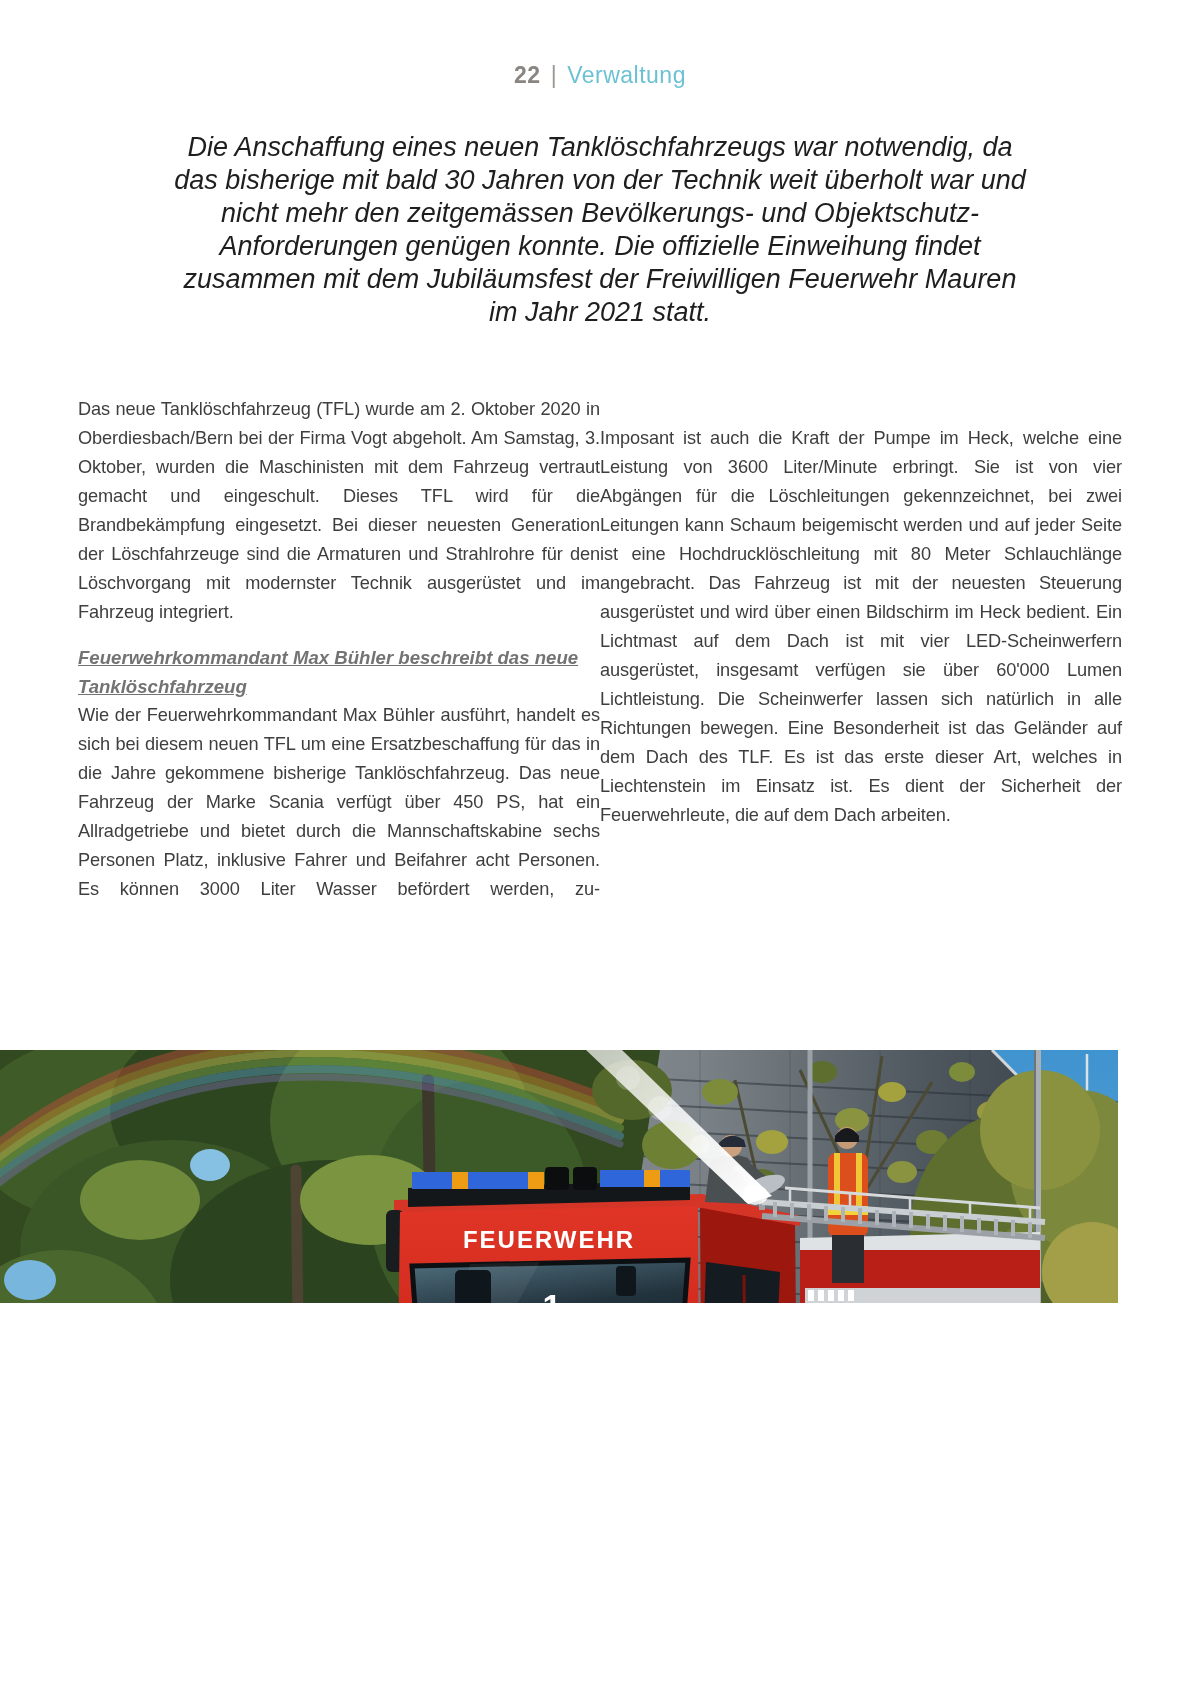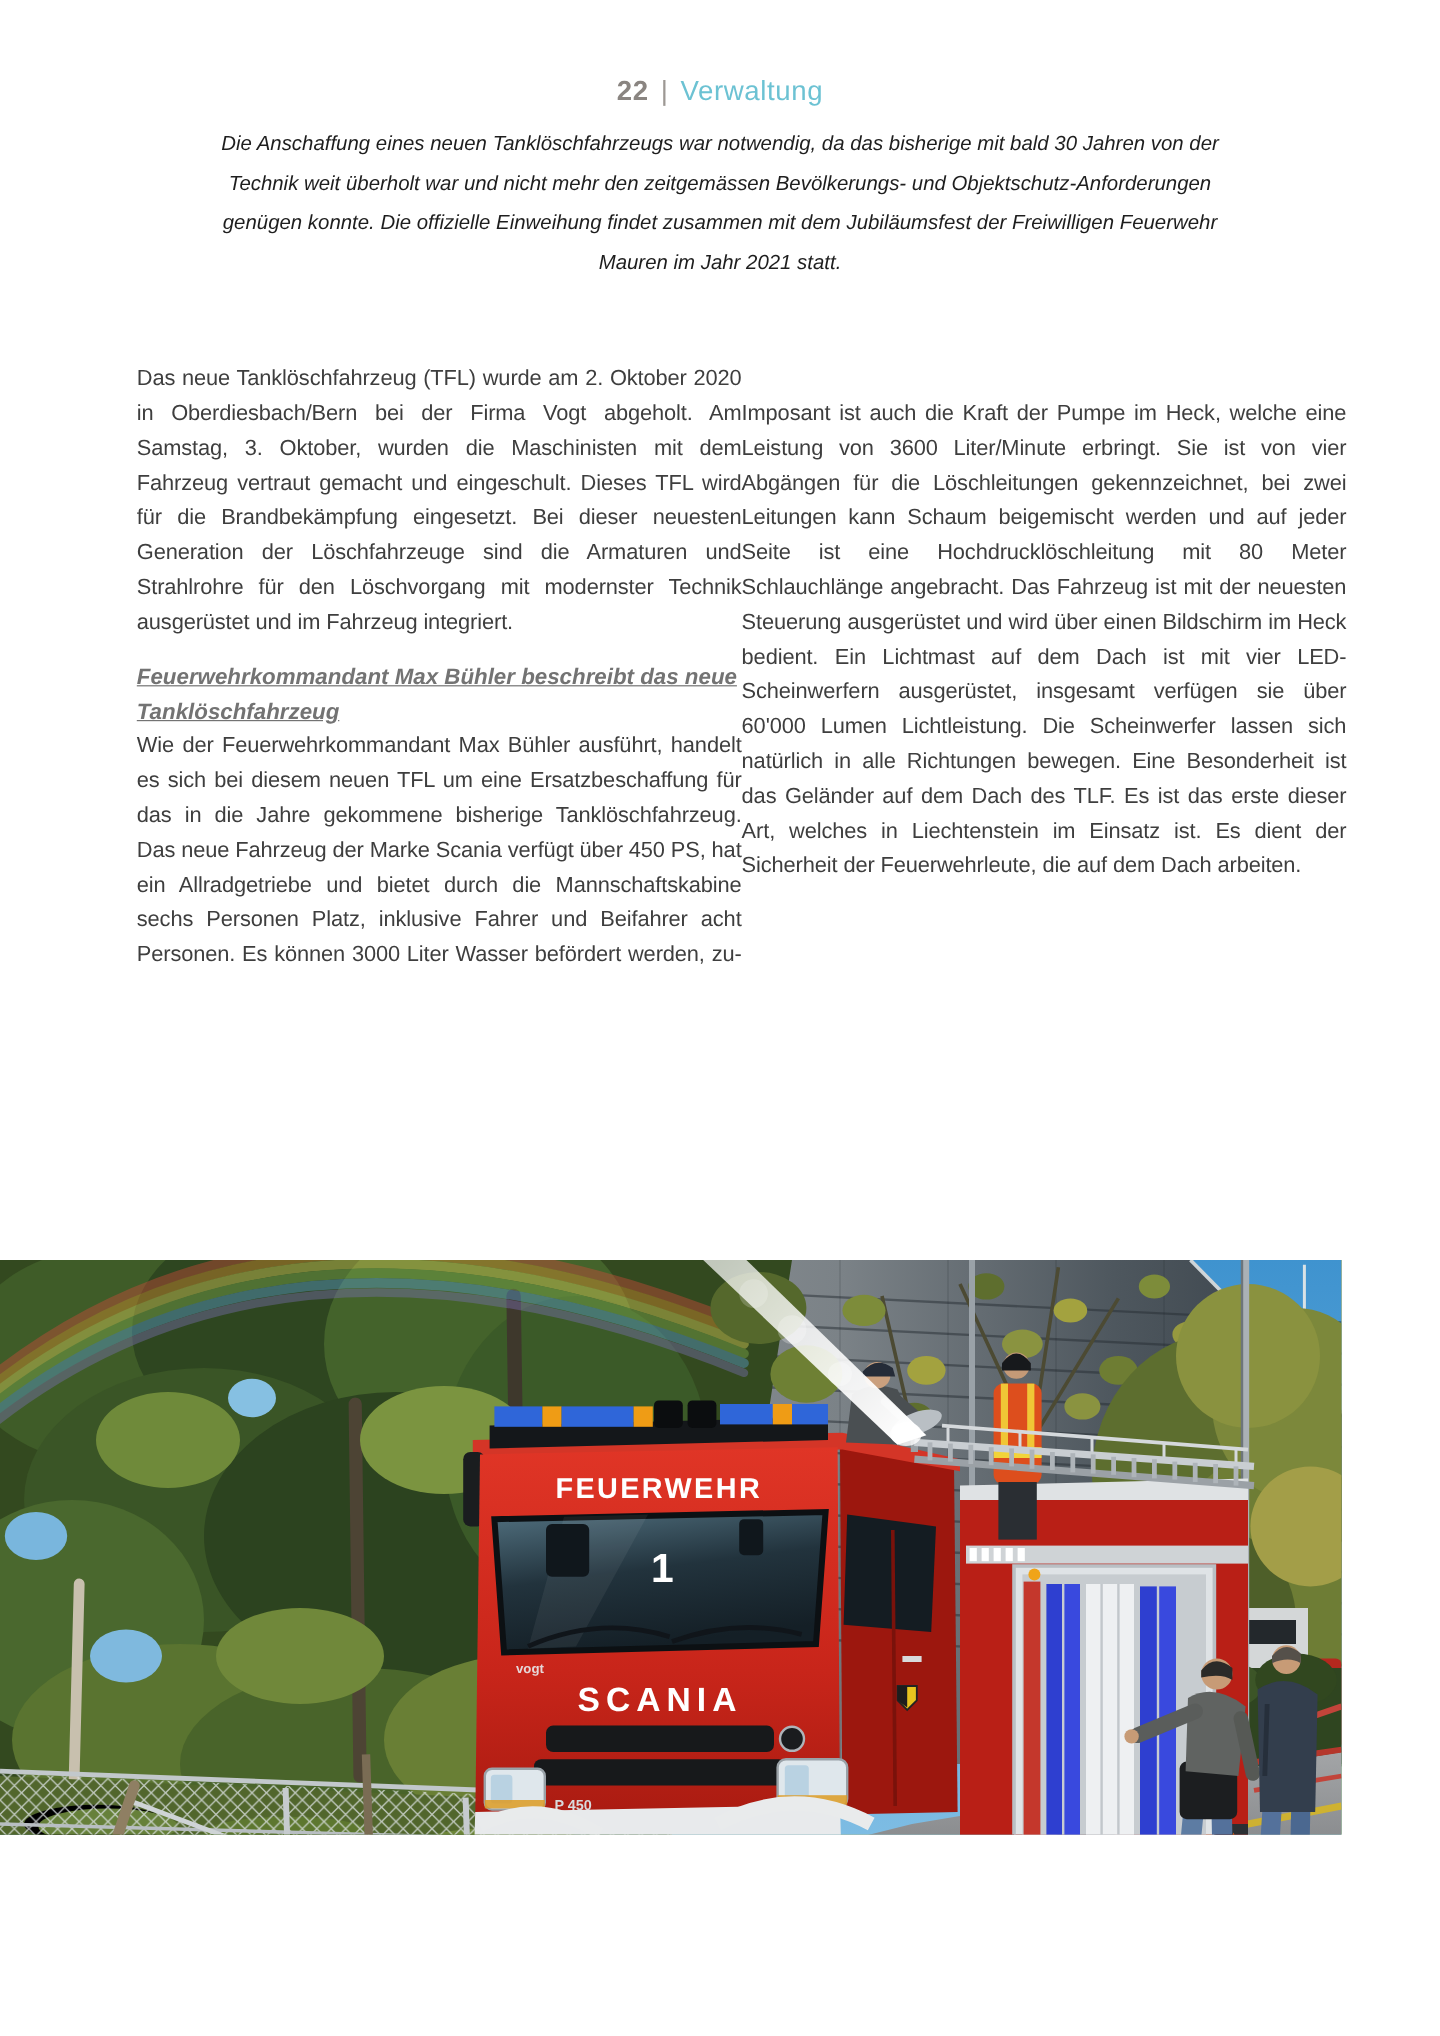--- a/index.html
+++ b/index.html
@@ -1,32 +1,32 @@
 <!DOCTYPE html>
 <html><head>
 <meta charset="utf-8">
 <style>
   html,body{margin:0;padding:0;}
   body{background:#ffffff;}
-  .page{position:relative;width:1200px;height:1529px;background:#ffffff;overflow:hidden;
+  .page{position:relative;width:1200px;height:1303px;background:#ffffff;overflow:hidden;
         font-family:"Liberation Sans",sans-serif;}
   
   .pg-header{padding-top:62px;text-align:center;font-size:23px;letter-spacing:.5px;}
   .pg-header .num{color:#8a8581;font-weight:700;}
   .pg-header .sep{color:#9d9894;margin:0 10px;font-weight:400;}
   .pg-header .sec{color:#6cc2d3;font-weight:400;}
   
   .title{margin:70px auto 0;text-align:center;color:#6fc3d3;font-style:italic;
          font-weight:400;font-size:53px;line-height:78px;}
   .title .line{display:block;transform:scaleX(.97);}
   
-  .lead{width:862px;margin:14px auto 0;text-align:center;font-style:italic;
-        font-size:17px;line-height:33px;color:#1e1e1e;font-weight:400;}
+  .lead{width:862px;margin:42px auto 0;text-align:center;font-style:italic;
+        font-size:27px;line-height:33px;color:#1e1e1e;font-weight:400;}
   
-  .columns{display:flex;margin:66px 78px 0 114px;}
+  .columns{display:flex;margin:66px 78px 0 78px;}
   .col{flex:1 1 0;}
   .col p{margin:0;text-align:justify;font-size:18.2px;line-height:29px;color:#3e3e3e;
          letter-spacing:-0.1px;}
   .col p.cont{margin-top:29px;}
   .col h2{margin:16px 0 0 0;font-size:18.6px;line-height:29px;color:#737373;
           font-style:italic;font-weight:700;text-align:left;text-decoration:underline;}
   .jlast{text-align-last:justify;}
   
   .photo{position:absolute;left:0;top:1050px;width:1118px;height:594px;margin:0;
          overflow:hidden;background:#6f8a4a;}

